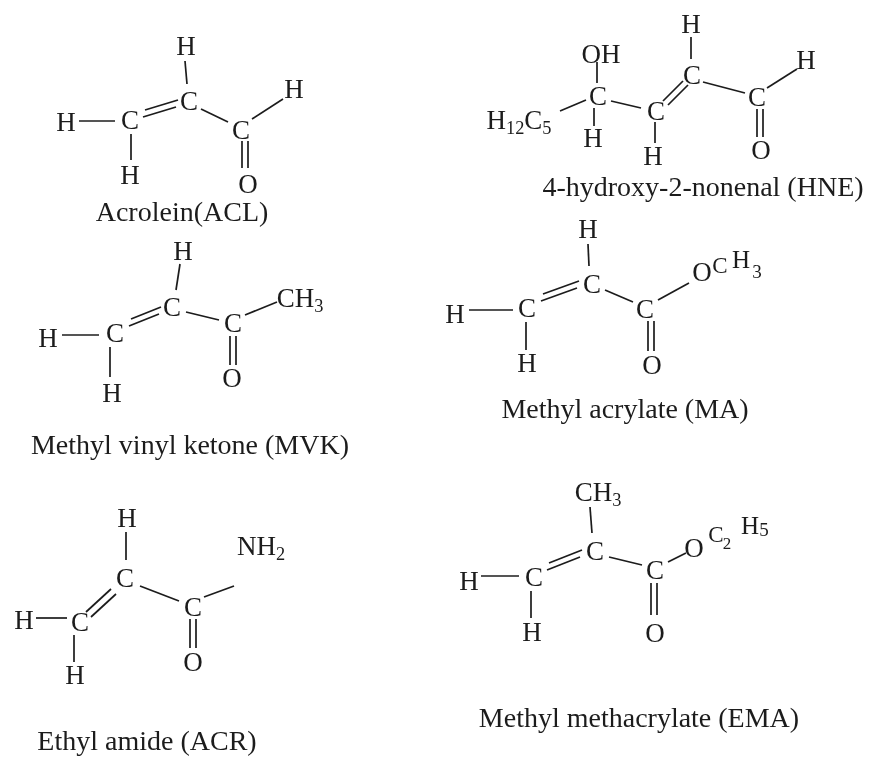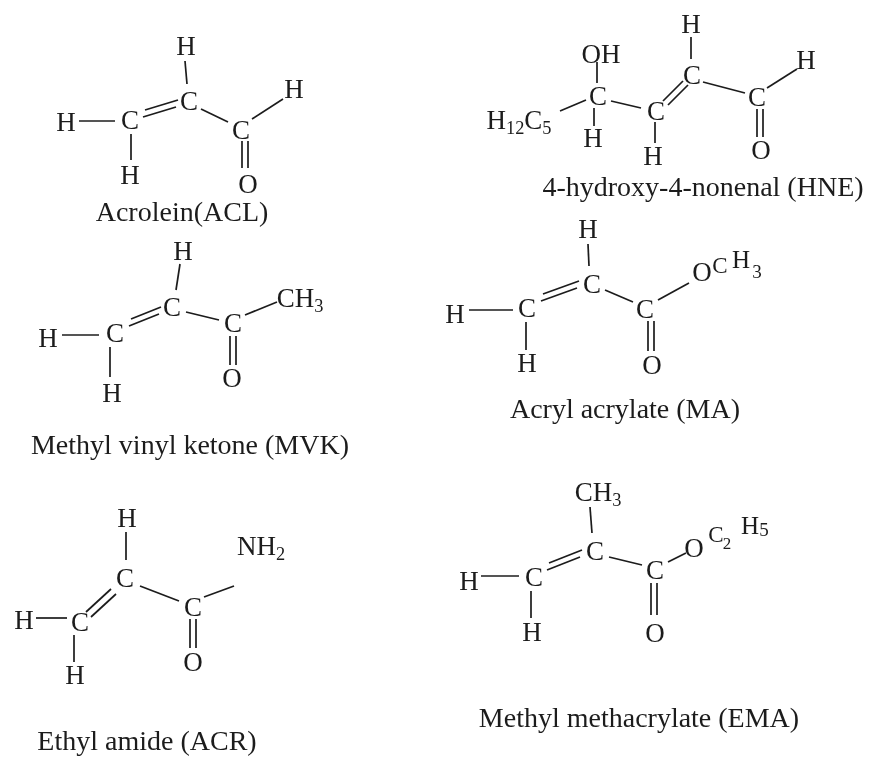--- a/index.html
+++ b/index.html
@@ -140,21 +140,21 @@
     <span class="atom" style="left:601px;top:54px">OH</span>
     <span class="atom" style="left:598px;top:96px">C</span>
     <span class="atom" style="left:593px;top:138px">H</span>
     <span class="atom" style="left:656px;top:111px">C</span>
     <span class="atom" style="left:653px;top:156px">H</span>
     <span class="atom" style="left:692px;top:75px">C</span>
     <span class="atom" style="left:691px;top:24px">H</span>
     <span class="atom" style="left:757px;top:97px">C</span>
     <span class="atom" style="left:806px;top:60px">H</span>
     <span class="atom" style="left:761px;top:150px">O</span>
-    <div class="mol-label" style="left:703px;top:172px">4-hydroxy-4-nonenal (HNE)</div>
+    <div class="mol-label" style="left:703px;top:172px">4-hydroxy-2-nonenal (HNE)</div>
   </div>
 
   <div>
     <span class="atom" style="left:183px;top:251px">H</span>
     <span class="atom" style="left:172px;top:307px">C</span>
     <span class="atom" style="left:115px;top:333px">C</span>
     <span class="atom" style="left:48px;top:338px">H</span>
     <span class="atom" style="left:112px;top:393px">H</span>
     <span class="atom" style="left:233px;top:323px">C</span>
     <span class="atom" style="left:300px;top:300px"><span>CH</span><span class="sub">3</span></span>
@@ -167,21 +167,21 @@
     <span class="atom" style="left:592px;top:284px">C</span>
     <span class="atom" style="left:527px;top:308px">C</span>
     <span class="atom" style="left:455px;top:314px">H</span>
     <span class="atom" style="left:527px;top:363px">H</span>
     <span class="atom" style="left:645px;top:309px">C</span>
     <span class="atom" style="left:702px;top:272px">O</span>
     <span class="atom" style="left:720px;top:265px;font-size:23px">C</span>
     <span class="atom" style="left:741px;top:259px;font-size:25px">H</span>
     <span class="atom" style="left:757px;top:271px;font-size:19px">3</span>
     <span class="atom" style="left:652px;top:365px">O</span>
-    <div class="mol-label" style="left:625px;top:394px">Acryl acrylate (MA)</div>
+    <div class="mol-label" style="left:625px;top:394px">Methyl acrylate (MA)</div>
   </div>
 
   <div>
     <span class="atom" style="left:127px;top:518px">H</span>
     <span class="atom" style="left:125px;top:578px">C</span>
     <span class="atom" style="left:80px;top:622px">C</span>
     <span class="atom" style="left:24px;top:620px">H</span>
     <span class="atom" style="left:75px;top:675px">H</span>
     <span class="atom" style="left:193px;top:607px">C</span>
     <span class="atom" style="left:261px;top:548px"><span>NH</span><span class="sub">2</span></span>

